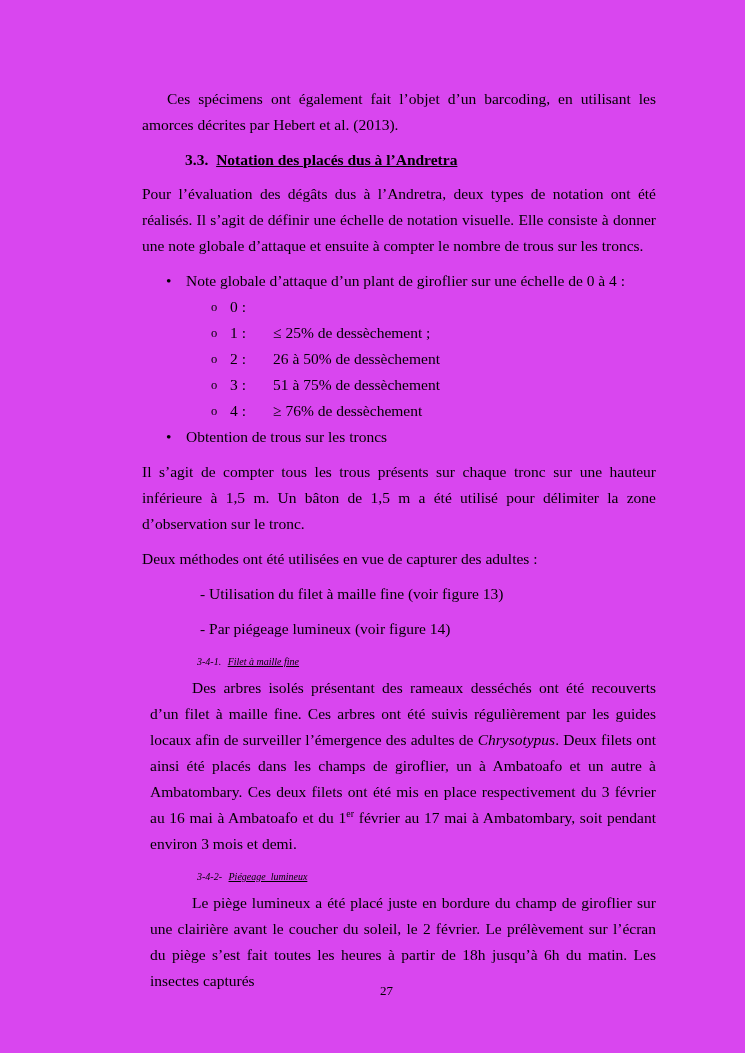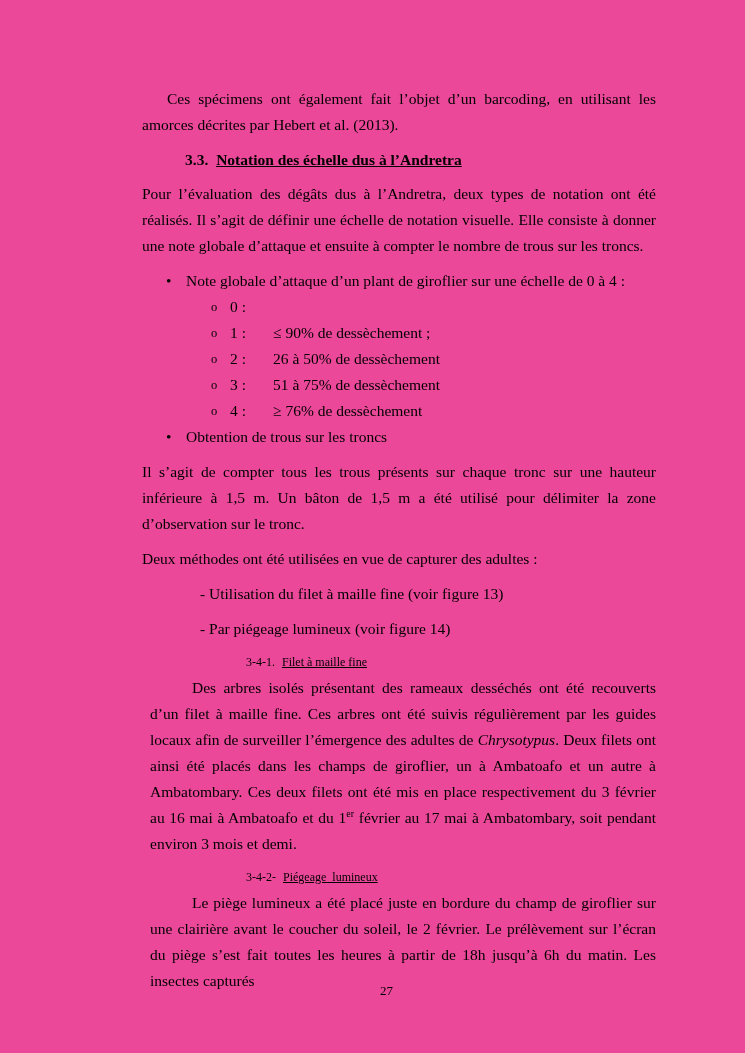--- a/index.html
+++ b/index.html
@@ -1,21 +1,21 @@
 <!DOCTYPE html>
 <html><head>
 <meta charset="utf-8">
 <style>
   * { box-sizing: border-box; }
   html, body { margin: 0; padding: 0; background: #ffffff; }
   .page {
     position: relative;
     width: 745px;
     height: 1053px;
-    background: #ec4899;
+    background: #d946ef;
     font-family: "Liberation Serif", "DejaVu Serif", serif;
     font-size: 15.5px;
     line-height: 26px;
     color: #000000;
     overflow: hidden;
   }
   .content {
     position: absolute;
     left: 142px;
     top: 86px;
@@ -28,23 +28,24 @@
   .heading {
     font-weight: bold;
     font-size: 15.5px;
     margin: 9px 0 8px 0;
     line-height: 26px;
   }
   .h33 { margin-left: 43px; }
   .h34 { margin-left: 86px; margin-top: 12px; margin-bottom: 8px; }
 
   .subheading {
+    font-style: italic;
     font-weight: normal;
-    font-size: 12px;
-    margin: 9px 0 0 104px;
+    font-size: 10px;
+    margin: 9px 0 0 55px;
     line-height: 22px;
   }
   .u { text-decoration: underline; }
   .gap-left { margin-left: 4px; }
   .pre { white-space: pre-wrap; }
 
   .list-block { margin: 6px 0 9px 0; }
   .bullet-item { display: flex; text-align: left; }
   .b-marker { width: 20px; margin-left: 24px; flex: none; }
   .b-text { flex: 1; }
@@ -72,41 +73,41 @@
 </head>
 <body>
 
 <div class="page">
   <div class="content">
 
     <p class="para indent-sm">Ces spécimens ont également fait l’objet d’un barcoding, en utilisant les amorces décrites par Hebert et al. (2013).</p>
 
     <h3 class="heading h33">
       <span>3.3.</span>
-      <span class="u gap-left">Notation des échelle dus à l’Andretra</span>
+      <span class="u gap-left">Notation des placés dus à l’Andretra</span>
     </h3>
 
     <p class="para">Pour l’évaluation des dégâts dus à l’Andretra, deux types de notation ont été réalisés. Il s’agit de définir une échelle de notation visuelle. Elle consiste à donner une note globale d’attaque et ensuite à compter le nombre de trous sur les troncs.</p>
 
     <div class="list-block">
 
       <div class="bullet-item">
         <span class="b-marker">•</span>
         <span class="b-text">Note globale d’attaque d’un plant de giroflier sur une échelle de 0 à 4 :</span>
       </div>
 
       <div class="scale-item">
         <span class="o-marker">o</span>
         <span class="scale-num">0 :</span>
       </div>
 
       <div class="scale-item">
         <span class="o-marker">o</span>
         <span class="scale-num">1 :</span>
-        <span class="scale-desc">≤ 90% de dessèchement ;</span>
+        <span class="scale-desc">≤ 25% de dessèchement ;</span>
       </div>
 
       <div class="scale-item">
         <span class="o-marker">o</span>
         <span class="scale-num">2 :</span>
         <span class="scale-desc">26 à 50% de dessèchement</span>
       </div>
 
       <div class="scale-item">
         <span class="o-marker">o</span>

